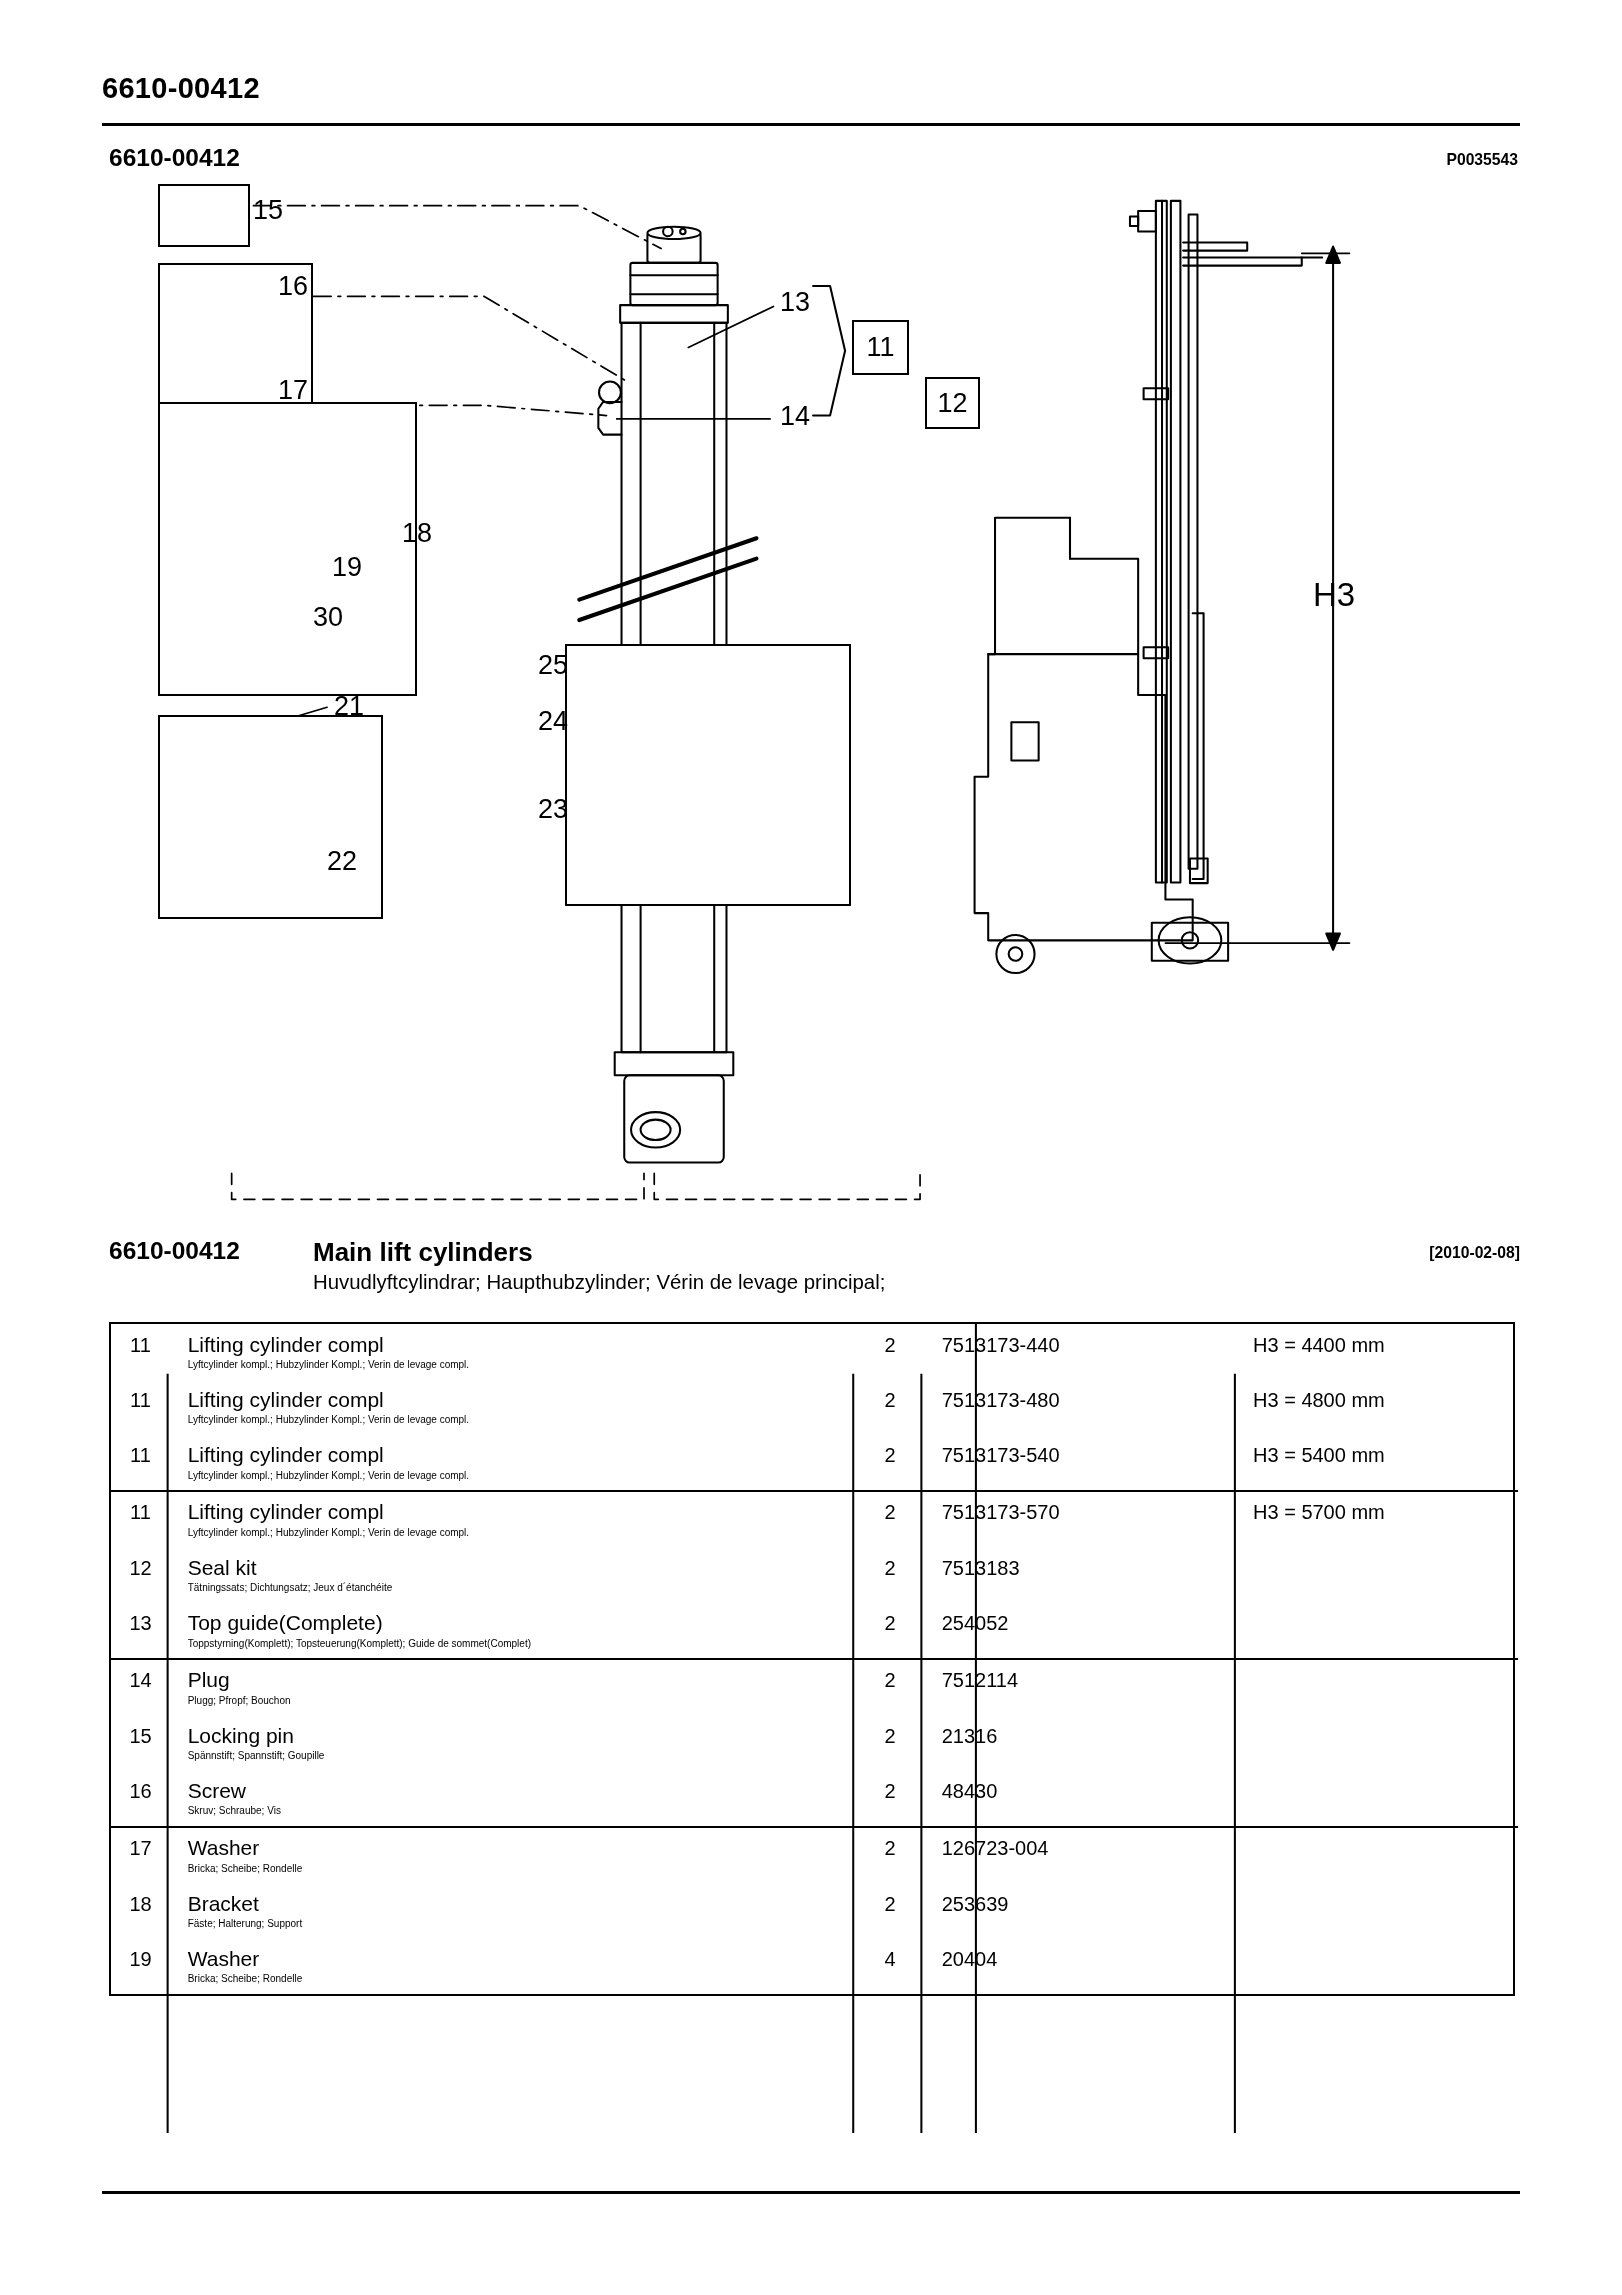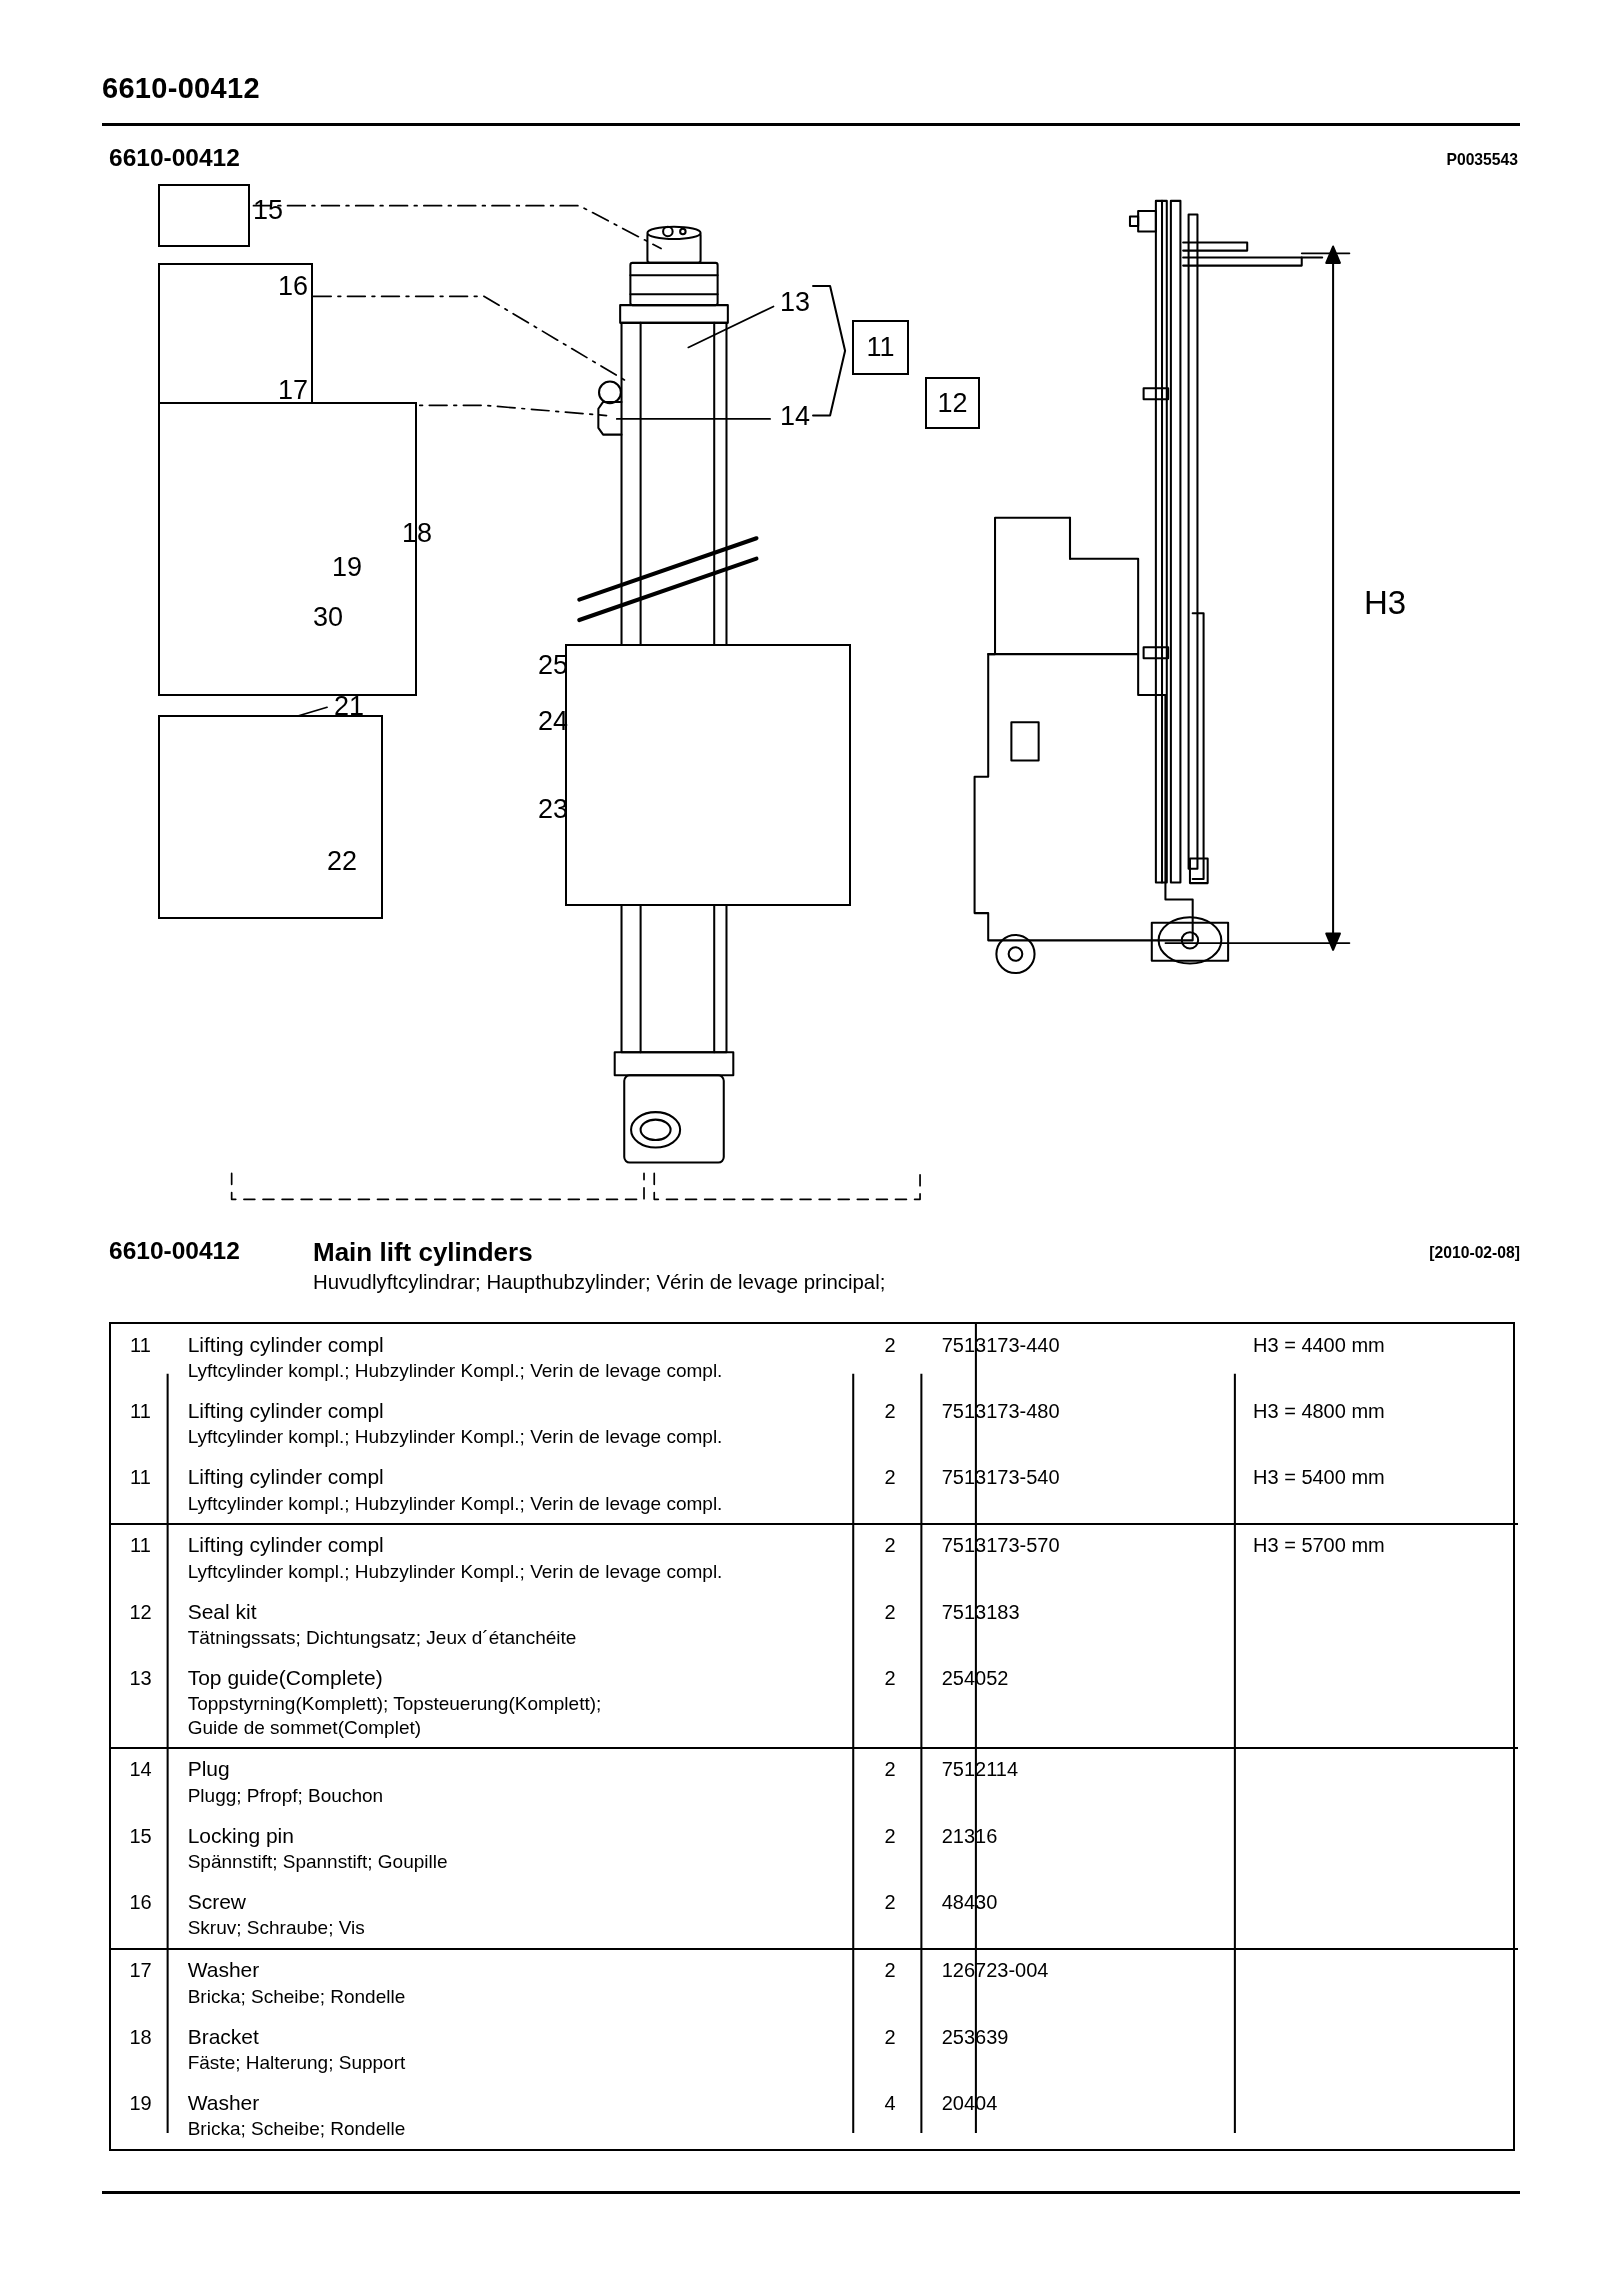--- a/index.html
+++ b/index.html
@@ -119,21 +119,21 @@
   .vdiv { border-right: 2px solid #000; }
   .grp td { border-top: 2px solid #000; }
   tbody td {
     vertical-align: top;
     padding-top: 9.5px;
     padding-bottom: 8.2px;
   }
   .c-pos { text-align: center; font-size: 20px; }
   .c-desc { padding-left: 17.7px; }
   .d-main { font-size: 21px; line-height: 1.05; }
-  .d-sub { font-size: 19px; line-height: 1.22; padding-top: 3.4px; }
+  .d-sub { font-size: 10px; line-height: 1.22; padding-top: 3.4px; }
   .c-pcs { text-align: center; font-size: 20px; }
   .c-part { padding-left: 17.7px; font-size: 20px; }
   .c-note { padding-left: 15px; font-size: 20px; }
 
   
   .ftr-rule { position:absolute; left:102px; top:2191px; width:1418px; height:2.7px; background:#000; }
   .ftr { position:absolute; left:102px; top:2205px; width:1418px; text-align:center; font-size:22px; }
 </style>
 </head>
 <body>
@@ -304,21 +304,21 @@
     <span class="lbl" style="left:678px; top:110px;">13</span>
     <span class="lbl" style="left:678px; top:224px;">14</span>
 
     <div class="boxlbl" style="left:750px; top:143px; width:57px; height:55px;">
       <span>11</span>
     </div>
     <div class="boxlbl" style="left:823px; top:200px; width:55px; height:52px;">
       <span>12</span>
     </div>
 
-    <span class="lbl" style="left:1262px; top:399px; font-size:33px;margin-top:8px;">H3</span>
+    <span class="lbl" style="left:1211px; top:399px; font-size:33px;">H3</span>
   </div>
 
   <div class="titleblock">
     <span class="tb-code">6610-00412</span>
     <span class="tb-title">Main lift cylinders</span>
     <span class="tb-sub">Huvudlyftcylindrar; Haupthubzylinder; Vérin de levage principal;</span>
     <span class="tb-date">[2010-02-08]</span>
   </div>
 
   <div class="tbl">

